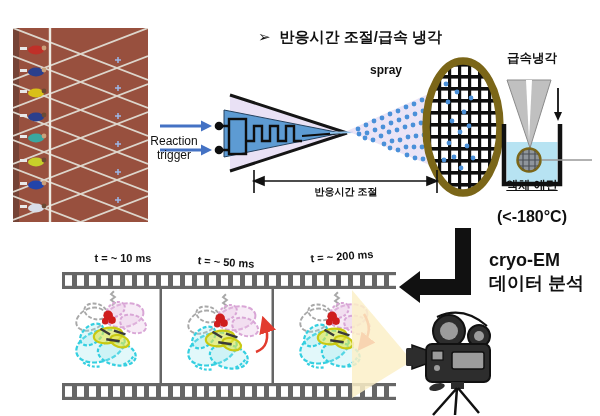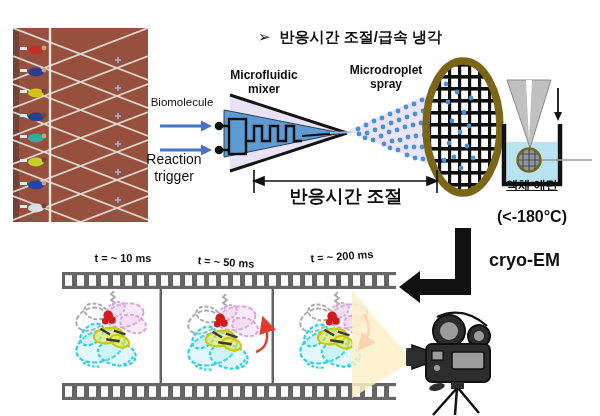--- a/index.html
+++ b/index.html
@@ -8,22 +8,22 @@
     font-family:"Liberation Sans","DejaVu Sans",sans-serif;color:#111;
   }
   #scene{position:absolute;left:0;top:0;}
   .lbl{position:absolute;line-height:1.18;white-space:normal;}
   .b{font-weight:bold;}
   .c{text-align:center;}
   #heading{left:258px;top:28px;width:240px;font-size:15px;font-weight:bold;display:flex;gap:9px;}
   #mixer-label{left:214px;top:68px;width:100px;font-size:12px;}
   #spray-label{left:336px;top:63px;width:100px;font-size:12px;}
   #biomolecule-label{left:144px;top:96px;width:76px;font-size:11.5px;}
-  #reaction-trigger-label{left:142px;top:151px;width:64px;font-size:14px;}
-  #reaction-time-label{left:280px;top:186px;width:132px;font-size:18px;}
+  #reaction-trigger-label{left:142px;top:134px;width:64px;font-size:12px;}
+  #reaction-time-label{left:280px;top:186px;width:132px;font-size:10px;}
   #freeze-title{left:498px;top:51px;width:68px;font-size:12.5px;}
   #ethane-label{left:490px;top:178px;width:84px;font-size:12px;text-decoration:underline;}
   #ethane-temp{left:490px;top:208px;width:84px;font-size:16px;font-weight:bold;}
   #time-label-1{left:77px;top:252px;width:92px;font-size:11px;}
   #time-label-2{left:180px;top:256px;width:92px;font-size:11px;transform:rotate(4deg);}
   #time-label-3{left:294px;top:250px;width:96px;font-size:11px;transform:rotate(-4deg);}
   #analysis-label{left:489px;top:249px;font-size:18px;font-weight:bold;line-height:1.3;}
   .stack span{display:block;}
   
 </style>
@@ -297,42 +297,38 @@
     </g>
 
     <polygon points="455,228 471,228 471,295 420,295 420,303 399,287 420,271 420,279 455,279" fill="#111"></polygon>
   </svg>
 
   <div class="lbl" id="heading">
     <span>➢</span>
     <span>반응시간 조절/급속 냉각</span>
   </div>
 
-  <div class="lbl b c stack" id="mixer-label">
-    <span>Microfluidic</span>
-    <span>mixer</span>
-  </div>
 
   <div class="lbl b c stack" id="spray-label">
-    <span>Microdroplet</span>
     <span>spray</span>
   </div>
 
-  <div class="lbl c" id="biomolecule-label">Biomolecule</div>
 
   <div class="lbl c" id="reaction-trigger-label">Reaction trigger</div>
 
   <div class="lbl b c" id="reaction-time-label">반응시간 조절</div>
 
+  <div class="lbl b c" id="freeze-title">급속냉각</div>
 
   <div class="lbl b c" id="ethane-label">액체 에탄</div>
 
   <div class="lbl c" id="ethane-temp">(&lt;-180°C)</div>
 
   <div class="lbl b c" id="time-label-1">t = ~ 10 ms</div>
   <div class="lbl b c" id="time-label-2">t = ~ 50 ms</div>
   <div class="lbl b c" id="time-label-3">t = ~ 200 ms</div>
 
   <div class="lbl stack" id="analysis-label">
     <span>cryo-EM</span>
+    <span>데이터 분석</span>
   </div>
 
 </div>
 
 </body></html>

